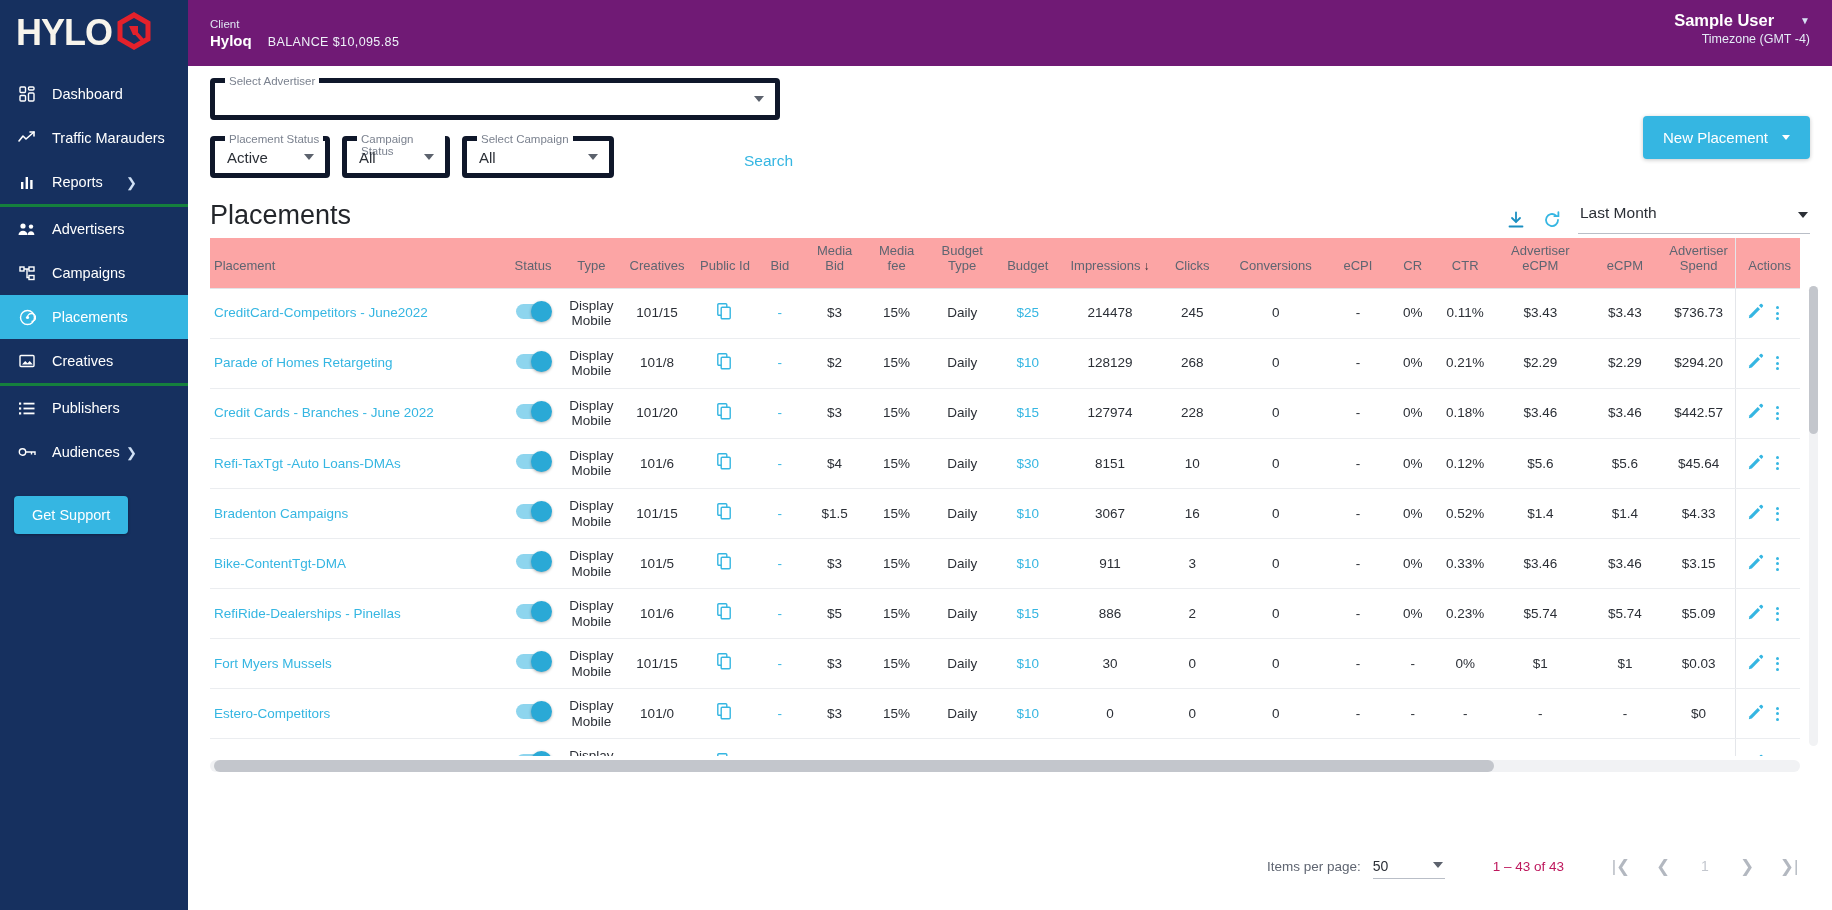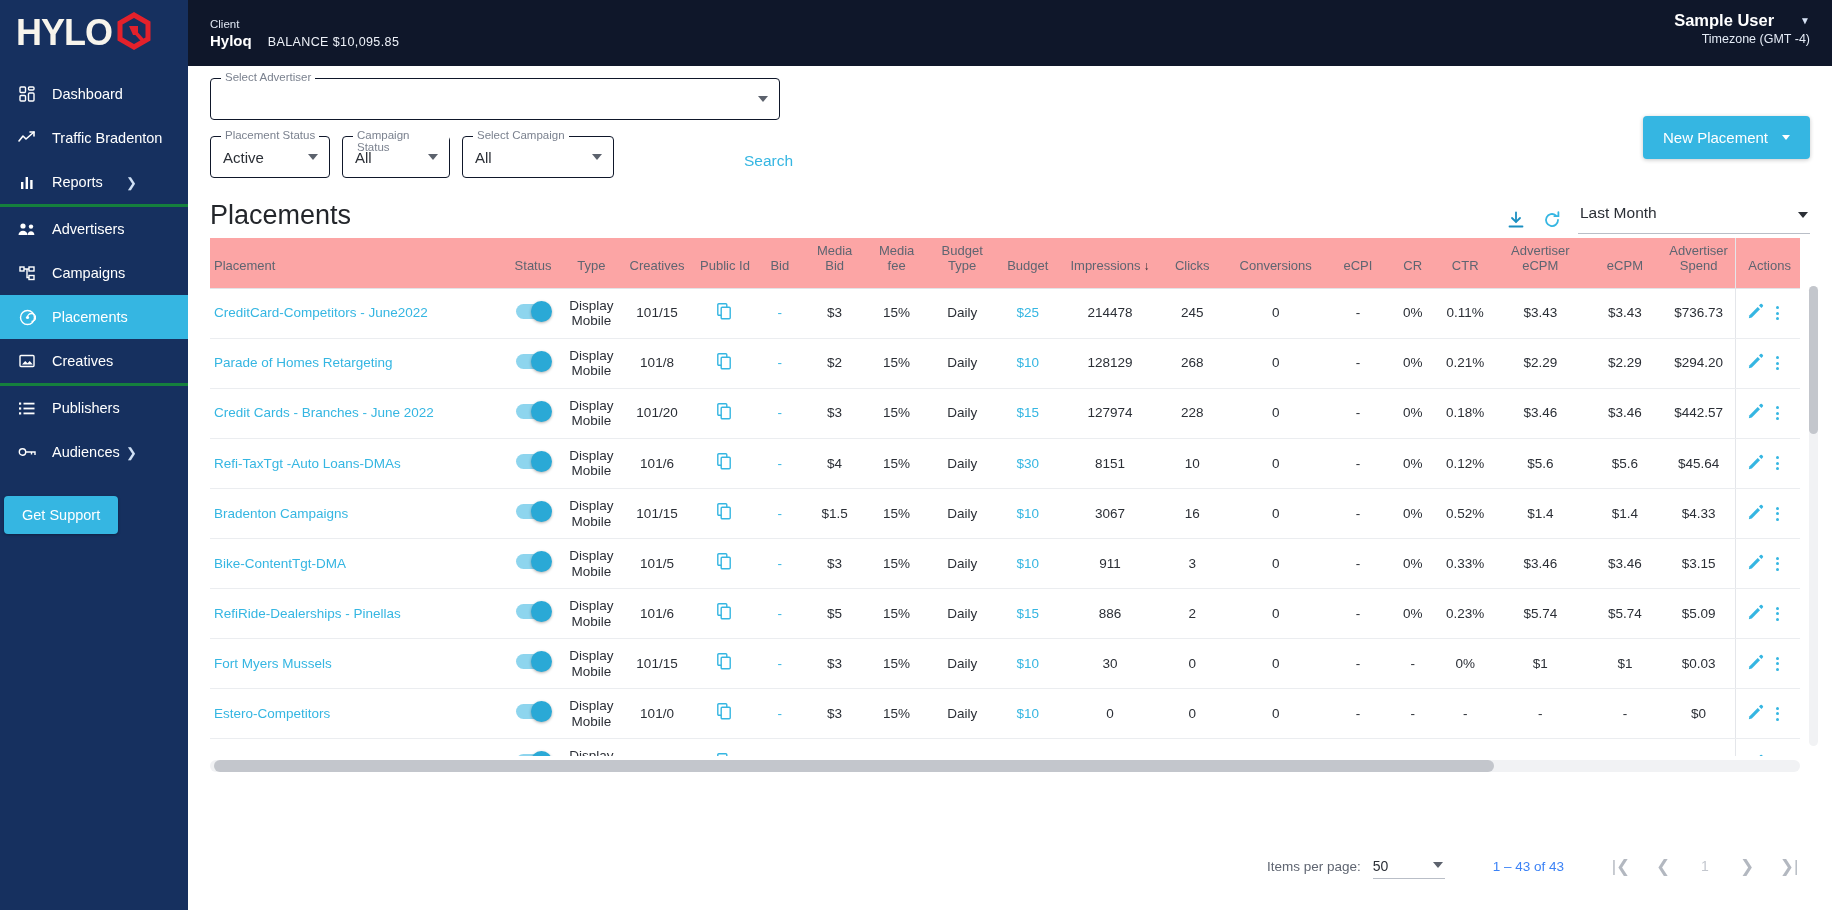--- a/index.html
+++ b/index.html
@@ -30,53 +30,53 @@
     display: flex; align-items: center; height: 44px; padding-left: 14px;
     color: #ffffff; font-size: 14.5px; cursor: pointer; position: relative;
   }
   .nav-item.active { background: #35b6e2; }
   .nav-ico {
     width: 26px; flex: 0 0 26px; display: flex; align-items: center;
     justify-content: center; color: #ffffff;
   }
   .nav-label { margin-left: 12px; white-space: nowrap; }
   .nav-chev { position: absolute; left: 126px; font-size: 13px; color: #cfe0f5; }
-  .support-wrap { padding: 22px 0 0 4px; }
+  .support-wrap { padding: 22px 0 0 14px; }
   .support-btn {
     background: #35b6e2; color: #fff; border: none; border-radius: 4px;
     font-size: 14.5px; padding: 11px 18px; cursor: pointer;
     font-family: "Liberation Sans", sans-serif;
     box-shadow: 0 1px 3px rgba(0,0,0,.3);
   }
 
   
   .main { flex: 1; position: relative; height: 910px; background: #fff; }
   .topbar {
-    height: 66px; background: #0f172a; display: flex; align-items: center;
+    height: 66px; background: #701a75; display: flex; align-items: center;
     padding: 0 22px 0 22px; color: #fff; position: relative;
   }
   .client-block { display: flex; flex-direction: column; justify-content: center; }
   .client-label { font-size: 11.5px; color: #dfe6f2; line-height: 1.25; }
   .client-row { display: flex; align-items: baseline; gap: 16px; }
   .client-name { font-size: 15px; font-weight: 700; color: #fff; }
   .client-balance { font-size: 12.5px; letter-spacing: .4px; color: #eef2f9; }
   .user-block {
     position: absolute; right: 22px; top: 0; height: 56px;
     display: flex; flex-direction: column; justify-content: center;
     align-items: flex-end;
   }
   .user-name-row { display: flex; align-items: center; gap: 26px; }
   .user-name { font-size: 16.5px; font-weight: 700; }
   .user-caret { font-size: 10px; color: #d6e2f4; }
   .user-tz { font-size: 12.5px; color: #e4ebf6; margin-top: 2px; }
 
   
   .filters { position: relative; padding: 12px 0 0 22px; height: 118px; }
   .field {
-    position: relative; border: 1px solid #0f172a; border-radius: 4px;
+    position: relative; border: 5px solid #0f172a; border-radius: 4px;
     height: 42px; background: #fff;
   }
   .field-legend {
     position: absolute; top: -8px; left: 10px; background: #fff; padding: 0 4px;
     font-size: 11.5px; color: #7b828f;
   }
   .field-val {
     position: absolute; left: 12px; top: 50%; transform: translateY(-50%);
     font-size: 15px; color: #2b2f36;
   }
@@ -227,21 +227,21 @@
   .ipp-select {
     position: relative; border-bottom: 1px solid #b9bec7; width: 72px;
     height: 26px; display: flex; align-items: center; cursor: pointer;
   }
   .ipp-val { font-size: 14px; color: #2b2f36; }
   .ipp-caret {
     position: absolute; right: 2px; top: 9px; width: 0; height: 0;
     border-left: 5px solid transparent; border-right: 5px solid transparent;
     border-top: 6px solid #5c626d;
   }
-  .range-count { margin: 0 36px 0 48px; color: #3b82f6; }
+  .range-count { margin: 0 36px 0 48px; color: #be185d; }
   .pg-btn {
     width: 42px; height: 36px; display: flex; align-items: center;
     justify-content: center; color: #b3b8c0; font-size: 17px; cursor: pointer;
   }
   .pg-num { color: #c3c7ce; font-size: 14px; }
 </style>
 </head>
 <body>
 
 <div id="app">
@@ -272,21 +272,21 @@
           </span>
           <span class="nav-label">Dashboard</span>
         </div>
         <div class="nav-item">
           <span class="nav-ico">
             <svg width="18" height="16" viewBox="0 0 18 16" fill="none" stroke="currentColor" stroke-width="1.6" stroke-linecap="round" stroke-linejoin="round">
               <polyline points="1,11 5,6 8,9 16,2"></polyline>
                 <polyline points="12,2 16,2 16,6"></polyline>
             </svg>
           </span>
-          <span class="nav-label">Traffic Bradenton</span>
+          <span class="nav-label">Traffic Marauders</span>
         </div>
         <div class="nav-item">
           <span class="nav-ico">
             <svg width="15" height="15" viewBox="0 0 15 15" fill="currentColor">
               <rect x="1" y="7" width="2.4" height="7"></rect>
                 <rect x="5.6" y="2" width="2.4" height="12"></rect>
               <rect x="10.2" y="5" width="2.4" height="9"></rect>
             </svg>
           </span>
           <span class="nav-label">Reports</span>

